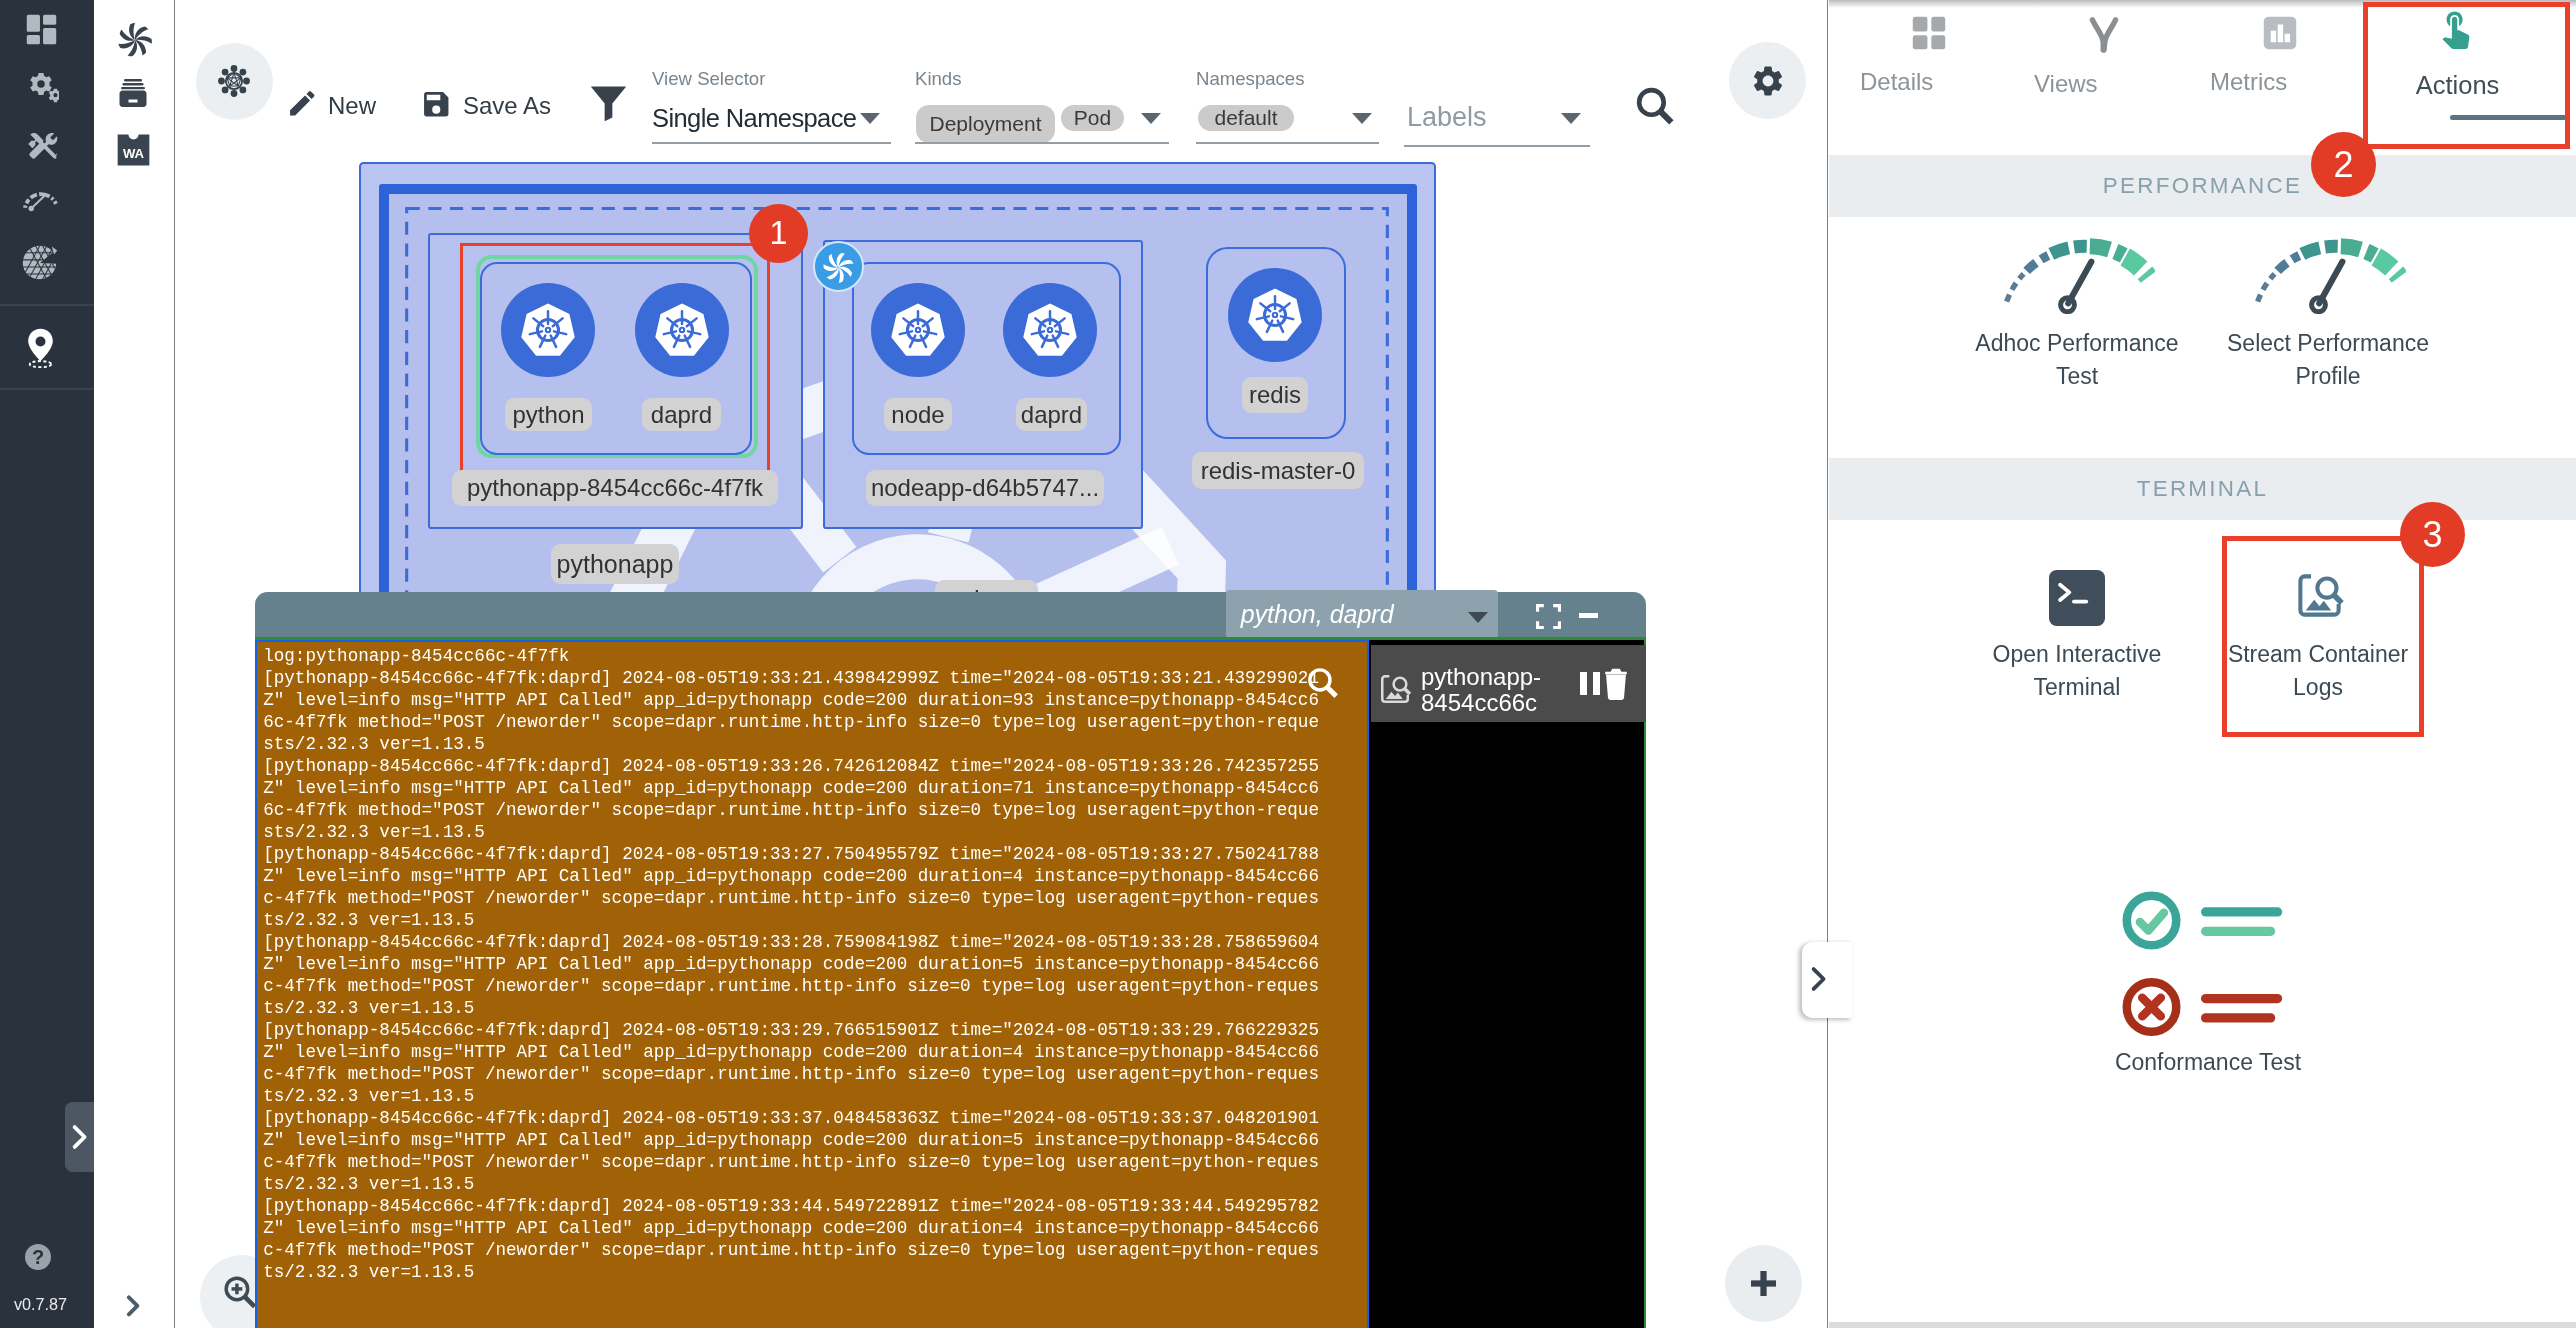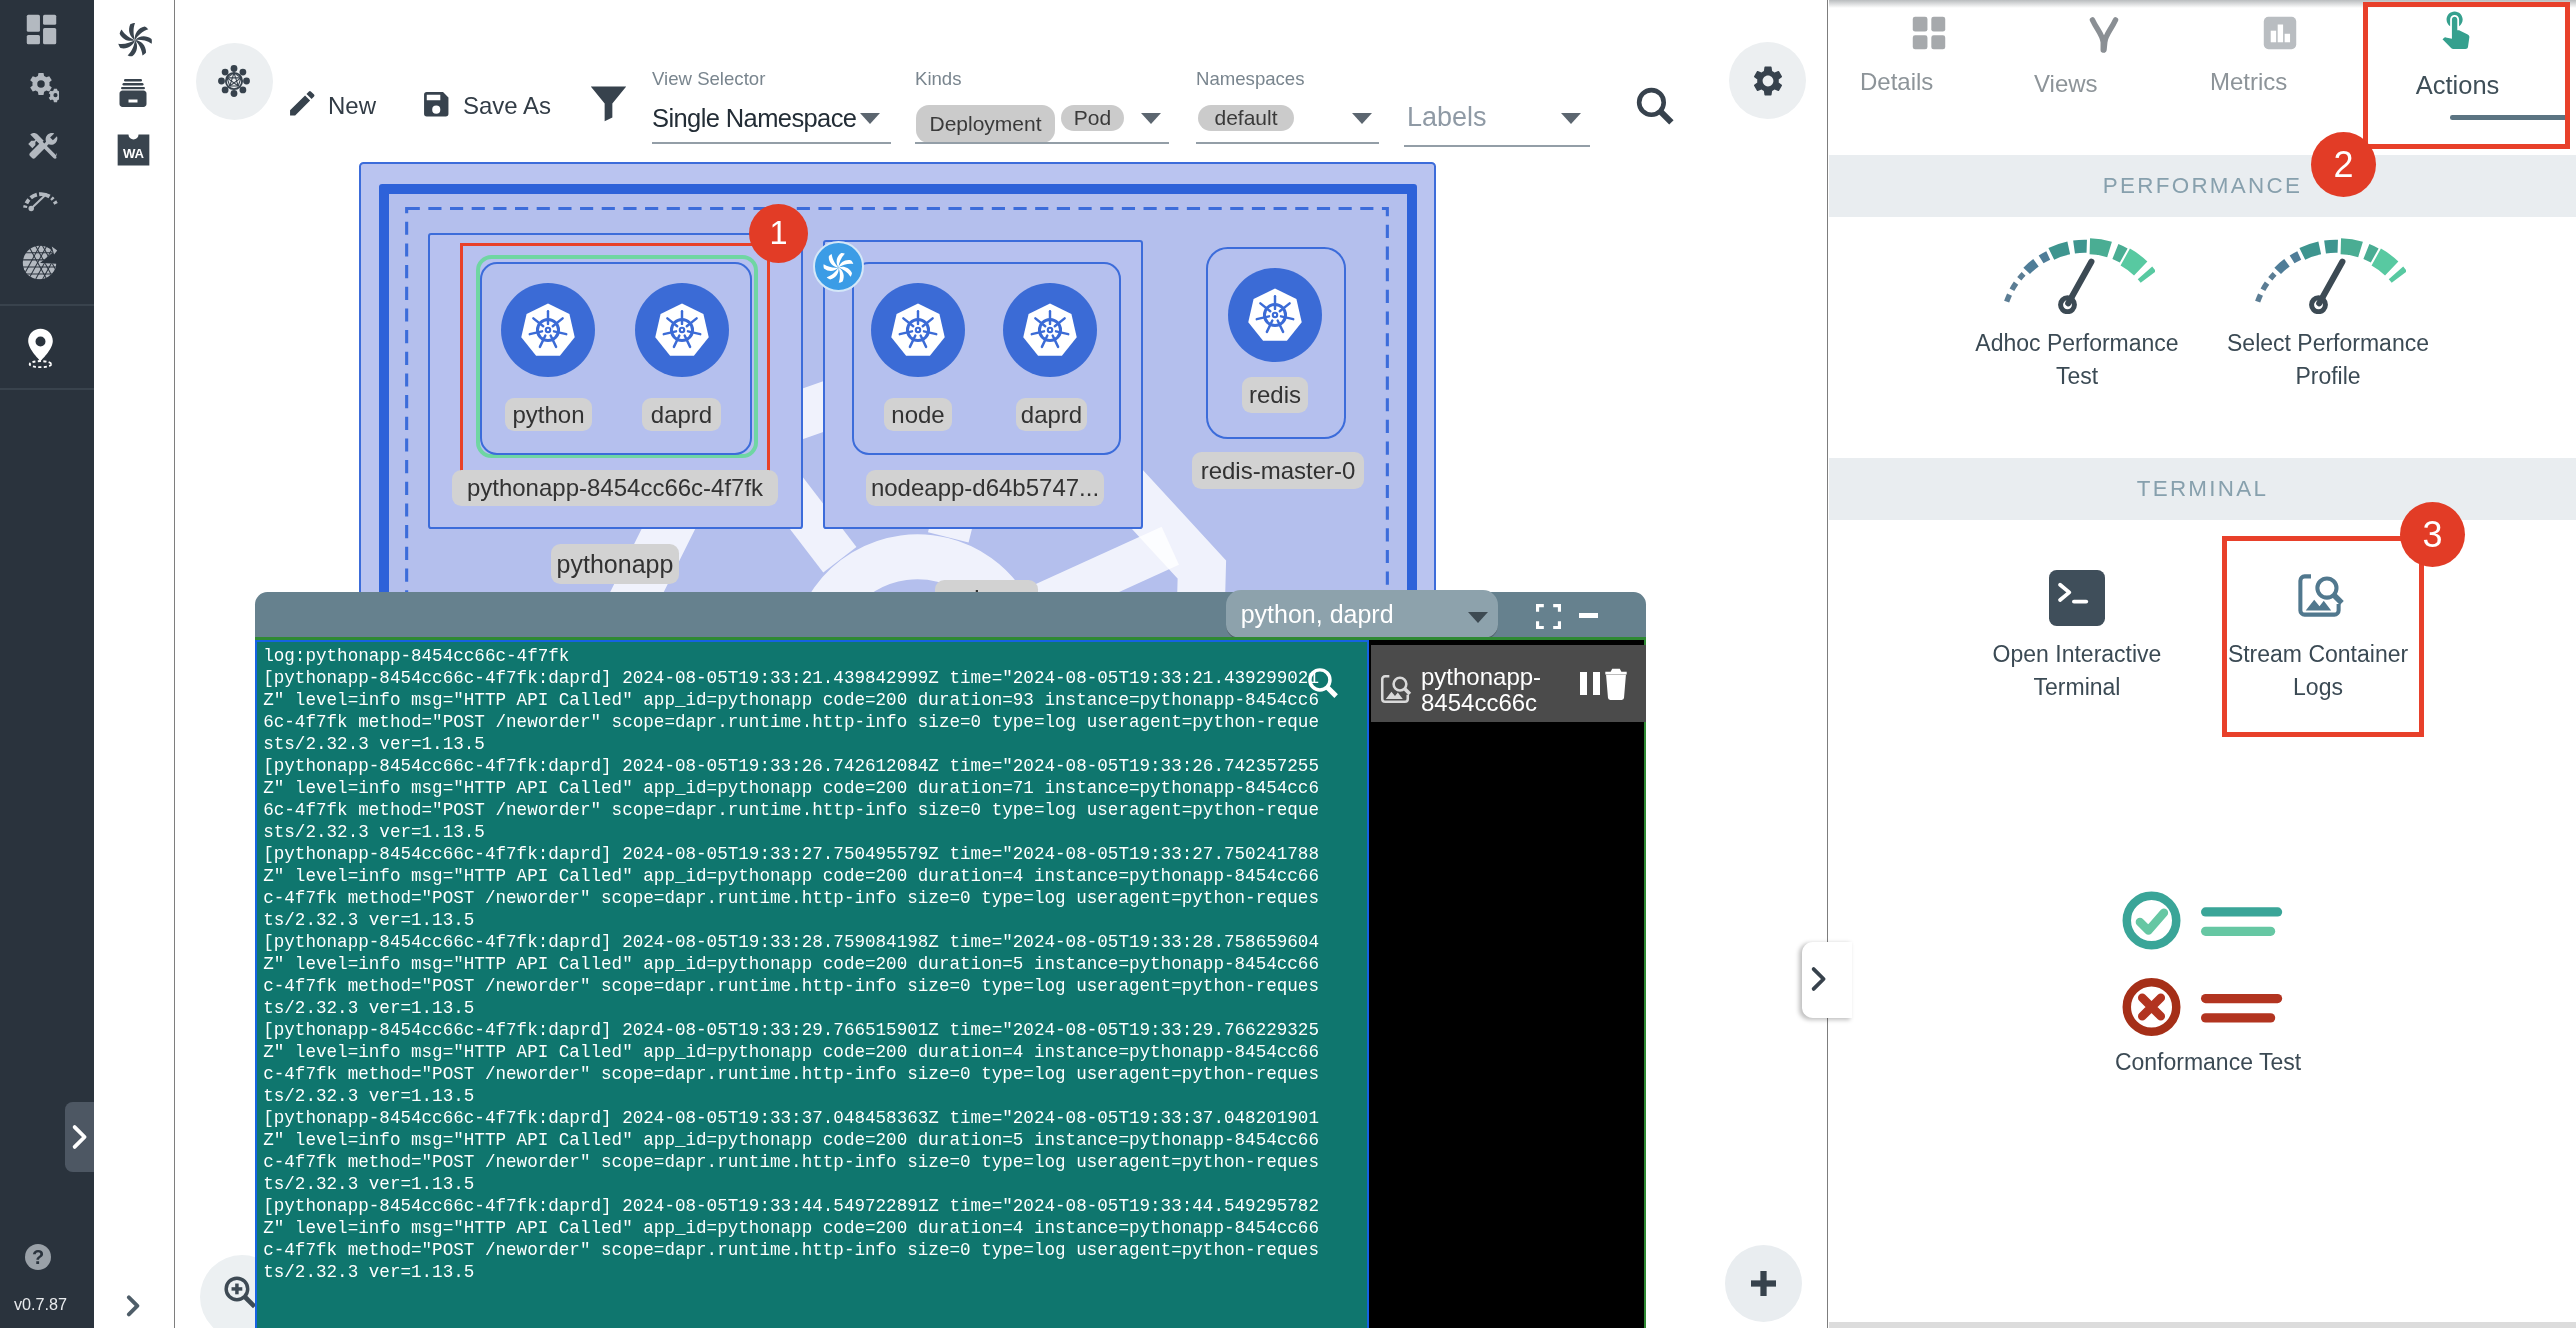--- a/index.html
+++ b/index.html
@@ -22,21 +22,21 @@
           display:flex; align-items:center; justify-content:center; }
   .selarrow { width:0; height:0; border-left:10px solid transparent;
      border-right:10px solid transparent; border-top:11.6px solid #5c6670; }
   
   .k8slabel { background:#d2d2d2; border-radius:9.3px; color:#323232;
      display:flex; align-items:center; justify-content:center; }
   .node-circle { border-radius:50%; background:#3b6bd6; display:flex;
      align-items:center; justify-content:center; }
   
   #termhead { background:#66818e; border-radius:12.4px 12.4px 0 0; }
-  #logarea { background:#0f766e; border:2.3px solid #1663e2; border-bottom:none; color:#fff;
+  #logarea { background:#a16207; border:2.3px solid #1663e2; border-bottom:none; color:#fff;
      font-family:"Liberation Mono", monospace; font-size:17.6px; line-height:22px;
      white-space:pre; overflow:hidden; }
   #contpanel { background:#000; border-right:2.3px solid #2f8a33; }
   
   #rpanel { left:1827px; top:0; width:749px; height:1329px; background:#fff;
             border-left:1.5px solid #7d7d7d; }
   .band { left:1829px; width:747px; height:62px; background:#e9edf0;
      display:flex; align-items:center; justify-content:center;
      color:#87a0ad; font-size:22.4px; letter-spacing:2.3px; }
   .tablabel { font-size:24px; color:#8d9499; }
@@ -217,21 +217,21 @@
 
   <div class="abs circbtn" style="left:200px;top:1255px;width:84px;height:84px;background:#ecf0f2;"></div>
   <svg class="abs" style="left:220px;top:1272px" width="40" height="40" viewBox="0 0 52 52" fill="none" stroke="#3e4a54" stroke-width="4.5">
       <circle cx="22" cy="22" r="14"></circle>
       <line x1="32.5" y1="32.5" x2="45" y2="45" stroke-width="6"></line>
       <line x1="15" y1="22" x2="29" y2="22"></line>
       <line x1="22" y1="15" x2="22" y2="29"></line>
     </svg>
 
   <div class="abs" id="termhead" style="left:255px;top:592px;width:1391px;height:48px;"></div>
-  <div class="abs" style="left:1226px;top:590px;width:272px;height:50px;background:#8da2ac;border-radius:15px;border-bottom:2.3px solid #51616a;color:#fff;font-size:25px;display:flex;align-items:center;padding-left:14.7px;">python, daprd</div>
+  <div class="abs" style="left:1226px;top:590px;width:272px;height:50px;background:#8da2ac;border-radius:4px;border-bottom:2.3px solid #51616a;color:#fff;font-size:25px;display:flex;align-items:center;padding-left:14.7px;font-style:italic;">python, daprd</div>
   <div class="abs selarrow" style="left:1468px;top:612px;border-top-color:#3d4a52;"></div>
   <svg class="abs" style="left:1536px;top:604px" width="25" height="25" viewBox="0 0 32 32" fill="none" stroke="#fff" stroke-width="4">
     <path d="M2 10 V2 H10"></path>
       <path d="M22 2 H30 V10"></path>
       <path d="M30 22 V30 H22"></path>
       <path d="M10 30 H2 V22"></path>
   </svg>
   <div class="abs" style="left:1579px;top:613px;width:18.6px;height:5.4px;background:#fff;"></div>
   <div class="abs" style="left:255px;top:637px;width:1391px;height:3.1px;background:#2f8a33;"></div>
   <div class="abs" id="logarea" style="left:255px;top:640px;width:1114px;height:689px;padding:3.1px 0 0 6.2px;">log:pythonapp-8454cc66c-4f7fk

